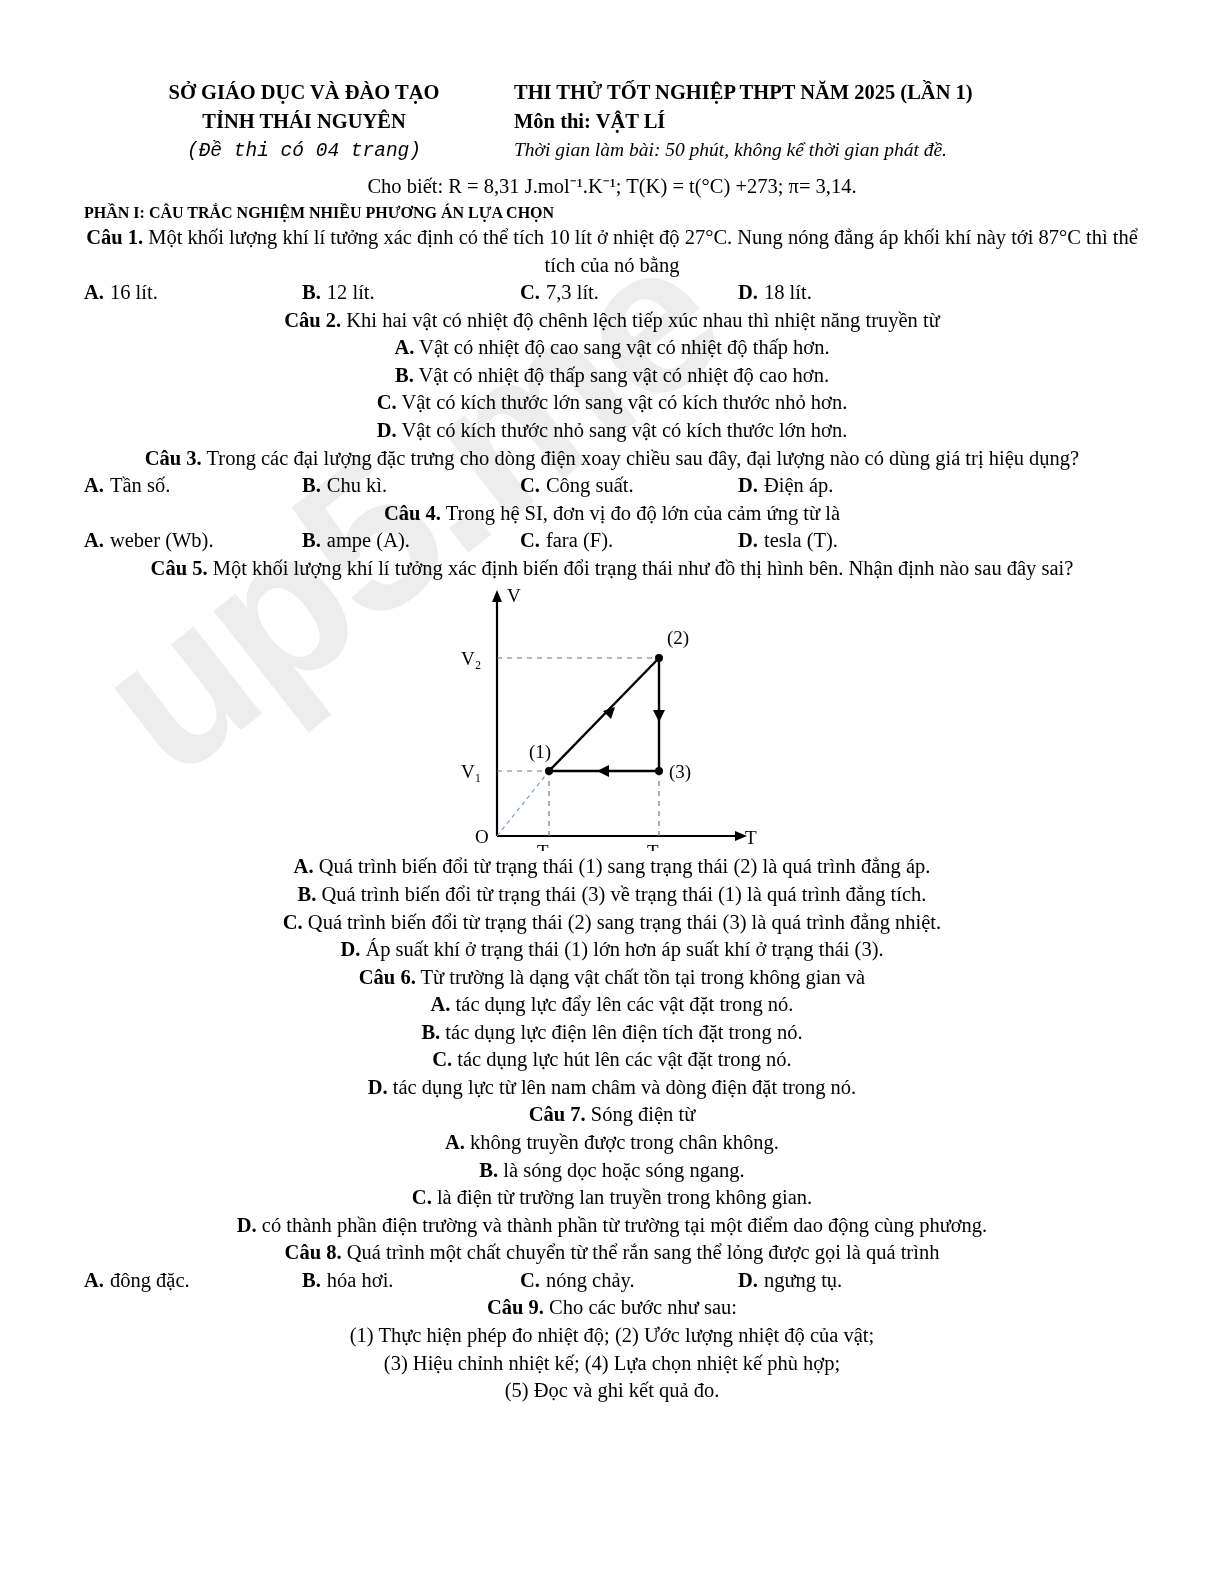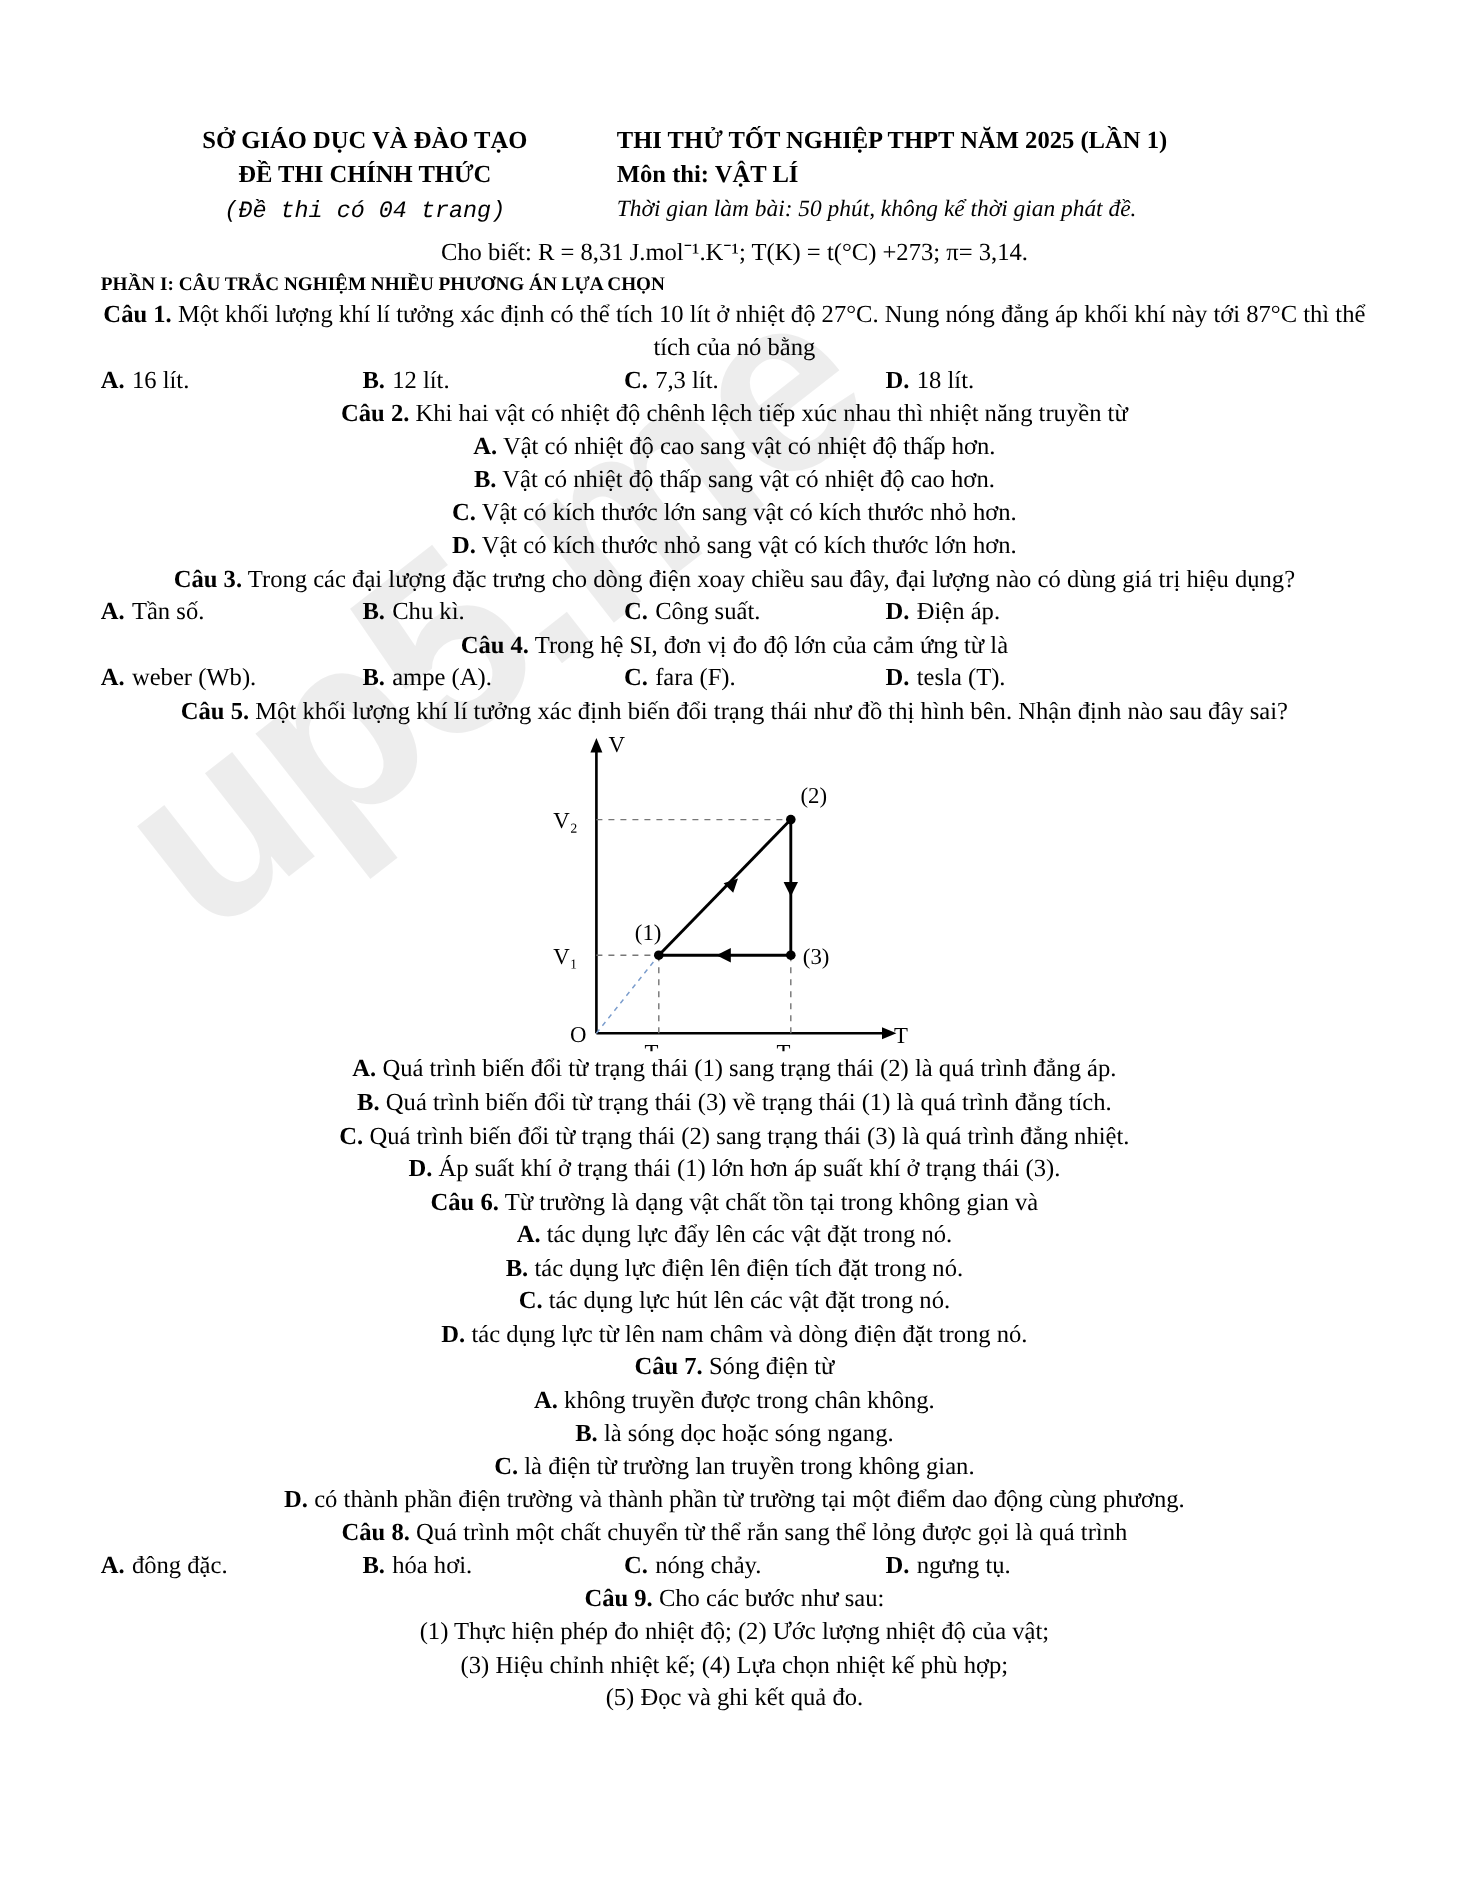--- a/index.html
+++ b/index.html
@@ -29,21 +29,20 @@
     transform: rotate(-38deg);
     letter-spacing: -4px;
     pointer-events: none;
     user-select: none;
     z-index: 5;
   }
   .content {
     position: relative;
     z-index: 10;
     padding: 78px 84px 0 84px;
-    margin-top: 25px;
   }
   
   .header {
     display: flex;
     flex-direction: row;
     align-items: flex-start;
   }
   .hdr-left {
     width: 420px;
     text-align: center;
@@ -115,21 +114,21 @@
 
 <div class="page">
 
   <div class="watermark">up5.me</div>
 
   <div class="content">
 
     <div class="header">
       <div class="hdr-left">
         <div class="hdr-bold">SỞ GIÁO DỤC VÀ ĐÀO TẠO</div>
-        <div class="hdr-bold">ĐỀ THI CHÍNH THỨC</div>
+        <div class="hdr-bold">TỈNH THÁI NGUYÊN</div>
         <div class="hdr-italic">(Đề thi có 04 trang)</div>
       </div>
       <div class="hdr-right">
         <div class="hdr-bold">THI THỬ TỐT NGHIỆP THPT NĂM 2025 (LẦN 1)</div>
         <div class="hdr-bold">Môn thi: VẬT LÍ</div>
         <div class="hdr-italic">Thời gian làm bài: 50 phút, không kể thời gian phát đề.</div>
       </div>
     </div>
 
     <div class="line given">Cho biết: R = 8,31 J.mol⁻¹.K⁻¹; T(K) = t(°C) +273; π= 3,14.</div>

